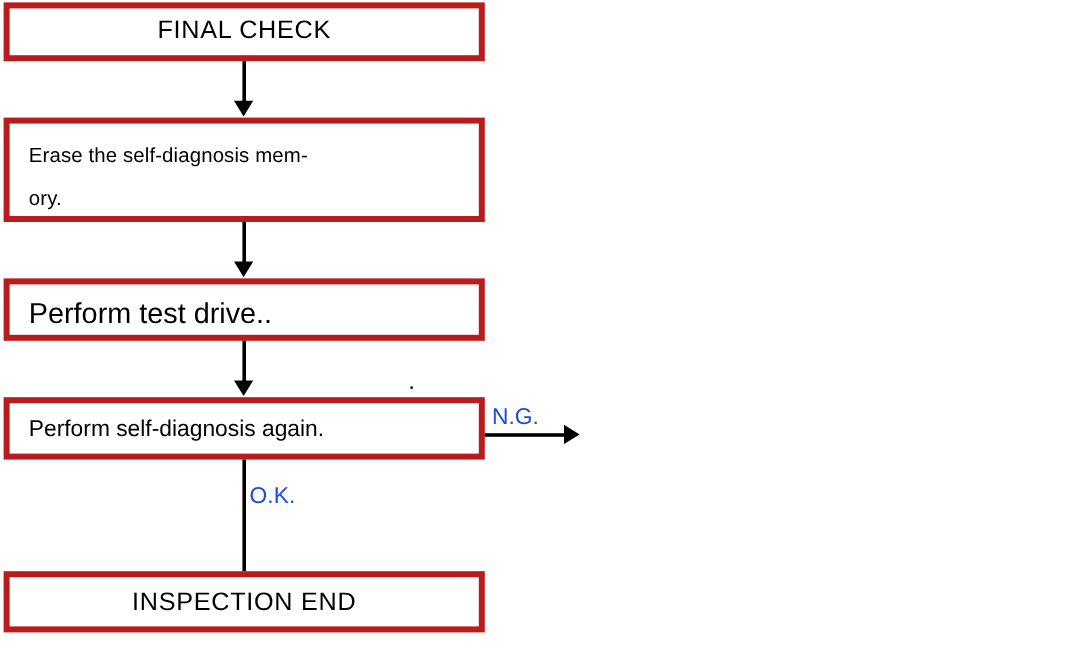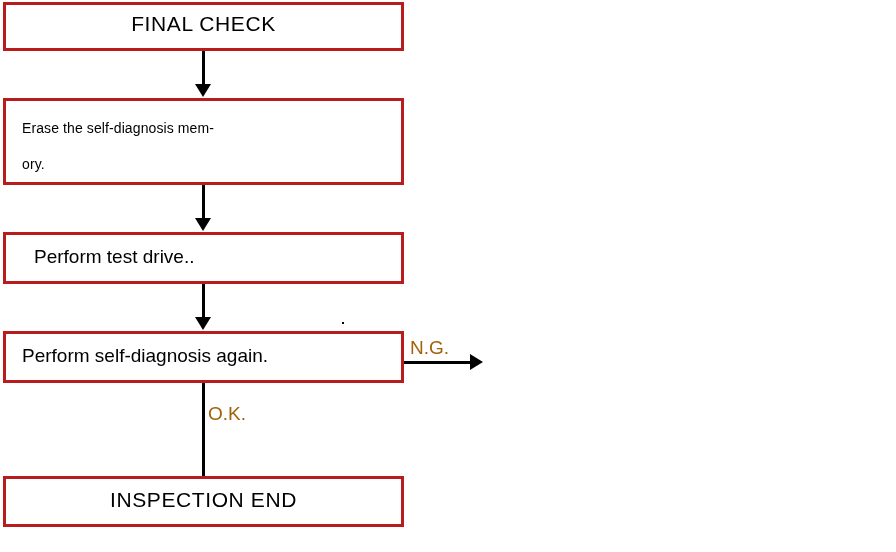--- a/index.html
+++ b/index.html
@@ -13,21 +13,21 @@
   #flowchart {
     position: relative;
     width: 896px;
     height: 552px;
     background: #ffffff;
     overflow: hidden;
   }
   .node {
     position: absolute;
     box-sizing: border-box;
-    border: 3px solid #b91c1c;
+    border: 5px solid #b91c1c;
     background: #ffffff;
     color: #000000;
   }
   .node-text {
     position: absolute;
     color: #000000;
     white-space: pre-line;
   }
   
   #box-final-check {
@@ -47,36 +47,35 @@
   
   #box-erase-memory {
     left: 3px;
     top: 98px;
     width: 401px;
     height: 87px;
   }
   #box-erase-memory .node-text {
     left: 16px;
     top: 9px;
-    font-size: 14px;
+    font-size: 17px;
     line-height: 36px;
     letter-spacing: 0.1px;
   }
   
   #box-test-drive {
     left: 3px;
     top: 232px;
     width: 401px;
     height: 52px;
   }
   #box-test-drive .node-text {
     left: 16px;
     top: 11px;
-    font-size: 19px;
-    margin-left: 12px;
+    font-size: 24px;
   }
   
   #box-self-diagnosis {
     left: 3px;
     top: 331px;
     width: 401px;
     height: 52px;
   }
   #box-self-diagnosis .node-text {
     left: 16px;
@@ -150,21 +149,21 @@
   #conn-3-head { left: 195px; top: 317px; }
   
   #conn-4-line { left: 202px; top: 383px; height: 98px; }
   #conn-4-head { left: 195px; top: 480px; }
   
   #conn-5-line { left: 404px; top: 361px; width: 70px; }
   #conn-5-head { left: 470px; top: 354px; }
 
   .edge-label {
     position: absolute;
-    color: #a16207;
+    color: #1d4ed8;
     font-size: 19px;
   }
   #label-ok { left: 208px; top: 387px; margin-top: 16px; }
   #label-ng { left: 410px; top: 337px; }
 
   
   .speck {
     position: absolute;
     background: #000000;
   }

